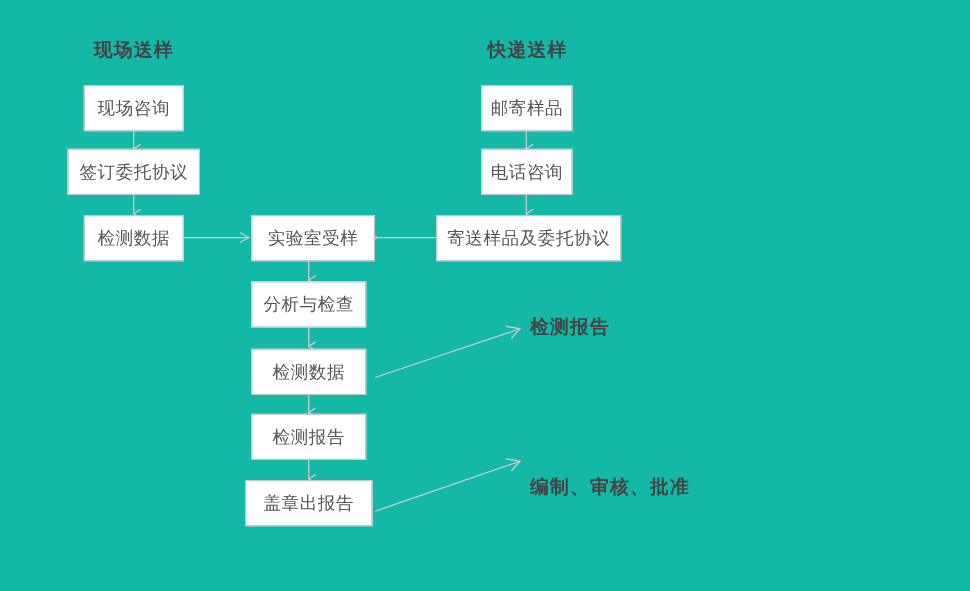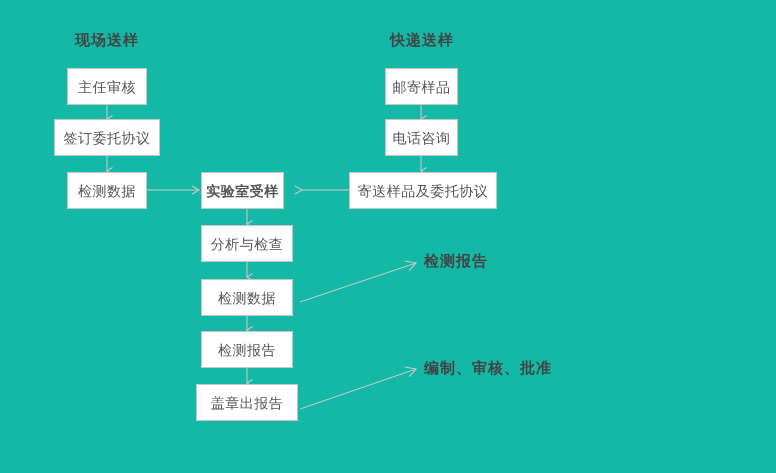--- a/index.html
+++ b/index.html
@@ -95,30 +95,30 @@
     <line x1="247" y1="315" x2="247" y2="330" stroke="#cccccc" stroke-width="1" marker-end="url(#arrow-down)"></line>
     <line x1="247" y1="367" x2="247" y2="383" stroke="#cccccc" stroke-width="1" marker-end="url(#arrow-down)"></line>
 
     <line x1="300" y1="302" x2="416" y2="263" stroke="#cccccc" stroke-width="1" marker-end="url(#arrow-diag)"></line>
     <line x1="300" y1="409" x2="416" y2="369" stroke="#cccccc" stroke-width="1" marker-end="url(#arrow-diag)"></line>
   </svg>
 
   <div class="col-title" style="left:75px; top:33px;">现场送样</div>
   <div class="col-title" style="left:390px; top:33px;">快递送样</div>
 
-  <div class="node" style="left:67px; top:68px; width:80px; height:37px;">主任审核</div>
+  <div class="node" style="left:67px; top:68px; width:80px; height:37px;">现场咨询</div>
   <div class="node" style="left:54px; top:119px; width:106px; height:37px;">签订委托协议</div>
   <div class="node" style="left:67px; top:172px; width:80px; height:37px;">检测数据</div>
 
   <div class="node" style="left:385px; top:68px; width:73px; height:37px;">邮寄样品</div>
   <div class="node" style="left:385px; top:119px; width:73px; height:37px;">电话咨询</div>
   <div class="node" style="left:349px; top:172px; width:148px; height:37px;">寄送样品及委托协议</div>
 
-  <div class="node" style="left:201px; top:172px; width:83px; height:37px;font-weight:bold;">实验室受样</div>
+  <div class="node" style="left:201px; top:172px; width:99px; height:37px;">实验室受样</div>
   <div class="node" style="left:201px; top:225px; width:92px; height:37px;">分析与检查</div>
   <div class="node" style="left:201px; top:331px; width:92px; height:37px;">检测报告</div>
   <div class="node" style="left:201px; top:279px; width:92px; height:37px;">检测数据</div>
   <div class="node" style="left:196px; top:384px; width:102px; height:37px;">盖章出报告</div>
 
   <div class="side-label" style="left:424px; top:254px;">检测报告</div>
-  <div class="side-label" style="left:424px; top:361px;">编制、审核、批准</div>
+  <div class="side-label" style="left:424px; top:382px;">编制、审核、批准</div>
 
 </div>
 
 </body></html>

